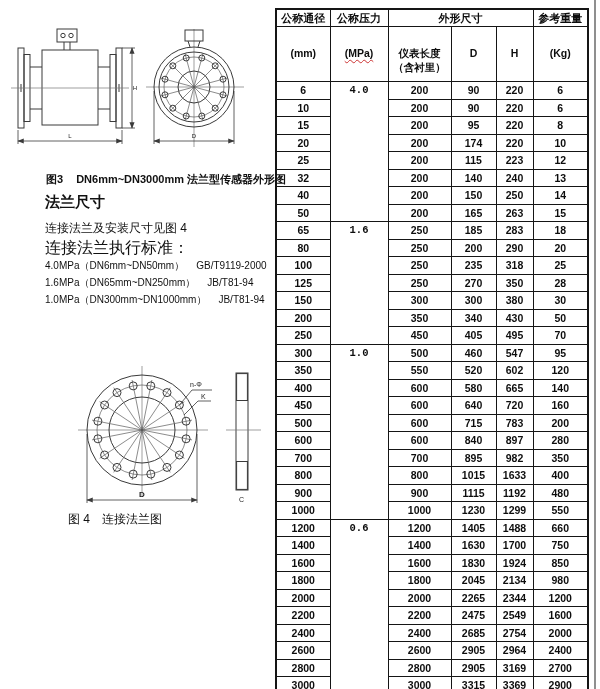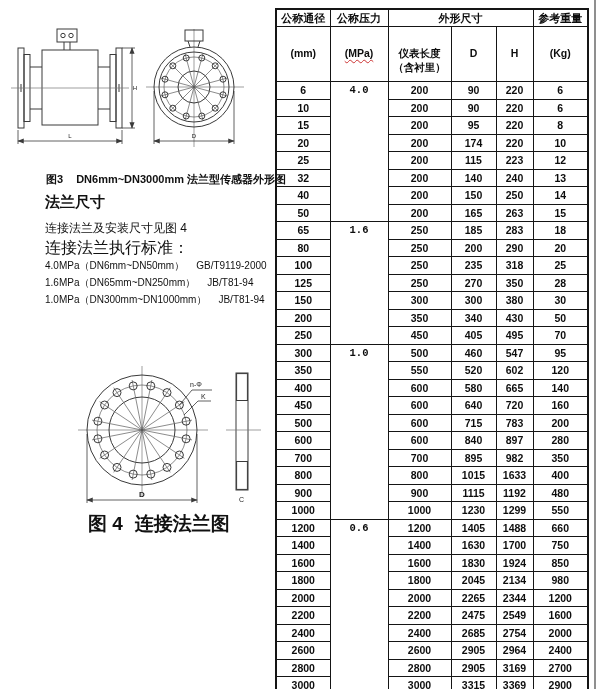--- a/index.html
+++ b/index.html
@@ -10,21 +10,21 @@
   
   .abs{position:absolute;}
   .cap3{left:46px;top:172px;font-size:11px;font-weight:bold;white-space:nowrap;}
   .cap3 .num{margin-right:13px;}
   .h-flange{left:45px;top:193px;font-size:15px;font-weight:bold;}
   .t-line1{left:45px;top:220px;font-size:12px;}
   .t-line2{left:45px;top:238px;font-size:16px;}
   .stds{left:45px;top:257px;font-size:10px;}
   .stds .std-row{height:17.2px;line-height:17.2px;white-space:nowrap;}
   .stds .code{margin-left:12px;}
-  .cap4{left:88px;top:511px;font-size:19px;font-weight:bold;white-space:nowrap;}
+  .cap4{left:68px;top:511px;font-size:12px;font-weight:normal;white-space:nowrap;}
   .cap4 .num{margin-right:12px;}
 
   
   svg{position:absolute;overflow:visible;}
   .fig3-left{left:8px;top:25px;}
   .fig3-front{left:140px;top:25px;}
   .fig4{left:40px;top:360px;}
   .draw line,.draw rect,.draw circle,.draw path{stroke:#3a3a3a;stroke-width:1;fill:none;}
   .thin{stroke:#5a5a5a;stroke-width:0.7;fill:none;}
   .cl line{stroke:#777;stroke-width:0.7;}

